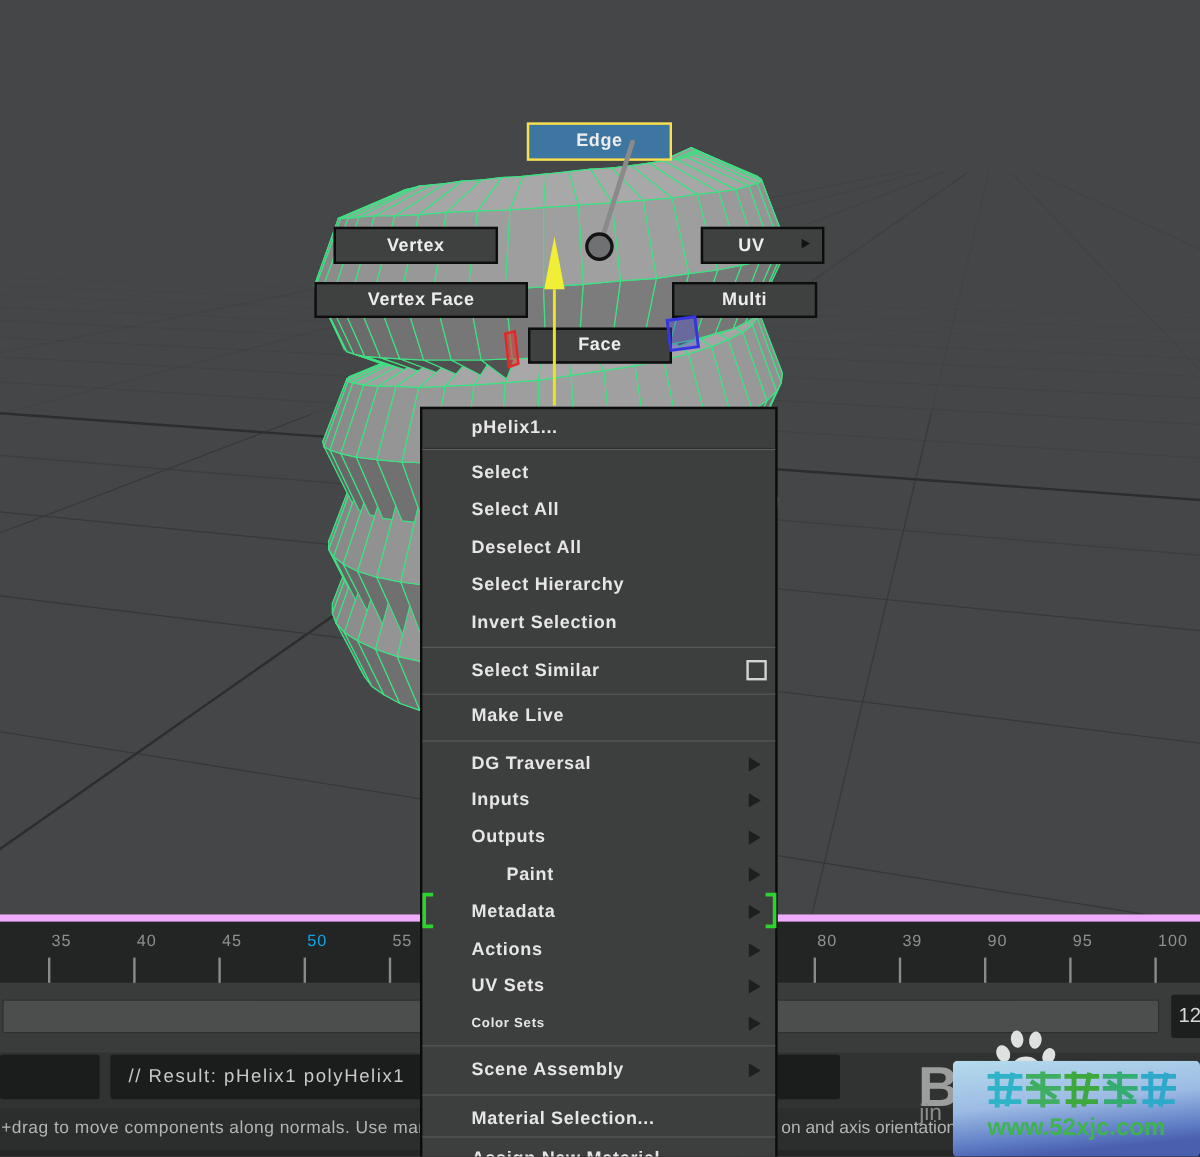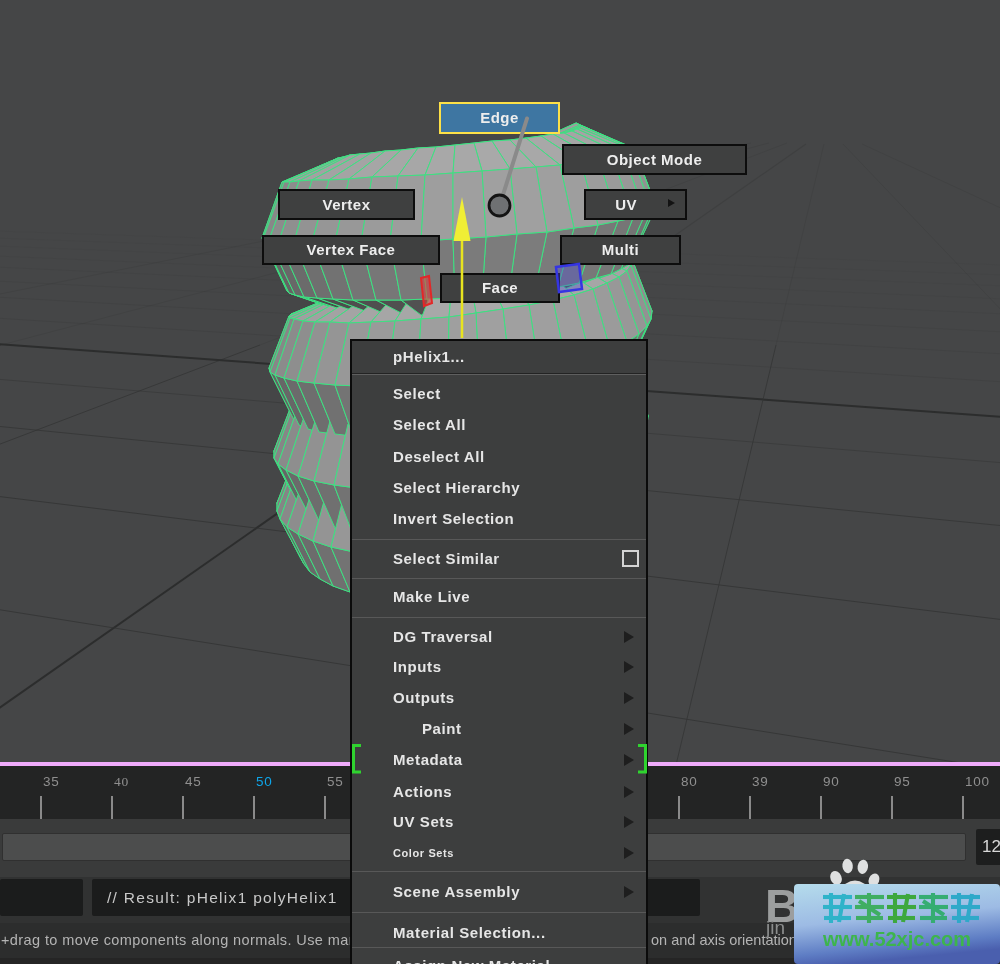--- a/index.html
+++ b/index.html
@@ -783,31 +783,30 @@
 </svg>
 <svg xmlns="http://www.w3.org/2000/svg" width="1000" height="964" viewBox="0 0 1000 964" style="position:absolute;left:0;top:0;z-index:20;">
 <line x1="527" y1="118.5" x2="502" y2="198" stroke="#8a8a8a" stroke-width="4" stroke-linecap="round"></line>
 <circle cx="499.5" cy="205.5" r="10.5" fill="#6f7173" stroke="#141414" stroke-width="2.8"></circle>
 <polygon points="462,197 453.5,241 470.5,241" fill="#f0ee35"></polygon>
 <line x1="462" y1="241" x2="462" y2="338" stroke="#e8e41f" stroke-width="2.5"></line>
 <path d="M421,278 L429,276 L432,303 L424,306 Z" fill="rgba(225,60,60,0.55)" stroke="#e22828" stroke-width="2"></path>
 <path d="M556,267 L579,264 L582,289 L559,292 Z" fill="rgba(80,80,215,0.38)" stroke="#3535e2" stroke-width="2.5"></path>
 </svg>
 <div style="position:absolute;left:439px;top:102px;width:117px;height:28px;border:2px solid #fde047;background:#3e76a2;color:#ededed;font-size:15px;font-weight:bold;letter-spacing:0.5px;line-height:28px;text-align:center;">Edge</div>
-<div style="position:absolute;left:562px;top:144px;width:181px;height:27px;border:2px solid #0d0d0d;background:#3f4040;color:#ededed;font-size:15px;font-weight:bold;letter-spacing:0.5px;line-height:27px;text-align:center;">Object Mode</div>
 <div style="position:absolute;left:278px;top:189px;width:133px;height:27px;border:2px solid #0d0d0d;background:#3f4040;color:#ededed;font-size:15px;font-weight:bold;letter-spacing:0.5px;line-height:27px;text-align:center;">Vertex</div>
 <div style="position:absolute;left:584px;top:189px;width:99px;height:27px;border:2px solid #0d0d0d;background:#3f4040;color:#ededed;font-size:15px;font-weight:bold;letter-spacing:0.5px;line-height:27px;text-align:center;">UV&nbsp;&nbsp;&nbsp;&nbsp;<span style="position:absolute;right:10px;top:8px;width:0;height:0;border-left:7px solid #131313;border-top:4.5px solid transparent;border-bottom:4.5px solid transparent;"></span></div>
 <div style="position:absolute;left:262px;top:235px;width:174px;height:26px;border:2px solid #0d0d0d;background:#3f4040;color:#ededed;font-size:15px;font-weight:bold;letter-spacing:0.5px;line-height:26px;text-align:center;">Vertex Face</div>
 <div style="position:absolute;left:560px;top:235px;width:117px;height:26px;border:2px solid #0d0d0d;background:#3f4040;color:#ededed;font-size:15px;font-weight:bold;letter-spacing:0.5px;line-height:26px;text-align:center;">Multi</div>
 <div style="position:absolute;left:440px;top:273px;width:116px;height:26px;border:2px solid #0d0d0d;background:#3f4040;color:#ededed;font-size:15px;font-weight:bold;letter-spacing:0.5px;line-height:26px;text-align:center;">Face</div>
-<div style="position:absolute;left:0;top:762px;width:1000px;height:57px;background:#232424;border-top:4px solid #f0abfc;box-sizing:border-box;z-index:10;">
+<div style="position:absolute;left:0;top:762px;width:1000px;height:57px;background:#232424;border-top:6px solid #f0abfc;box-sizing:border-box;z-index:10;">
       <div style="position:absolute;left:40px;top:30px;width:2px;height:23px;background:#8a8a8a;"></div>
 <div style="position:absolute;left:43px;top:8px;font-size:13.5px;letter-spacing:0.8px;color:#8f8f8f;">35</div>
 <div style="position:absolute;left:111px;top:30px;width:2px;height:23px;background:#8a8a8a;"></div>
-<div style="position:absolute;left:114px;top:8px;font-size:13.5px;letter-spacing:0.8px;color:#8f8f8f;font-family:Liberation Serif, serif;">40</div>
+<div style="position:absolute;left:114px;top:8px;font-size:13.5px;letter-spacing:0.8px;color:#8f8f8f;">40</div>
 <div style="position:absolute;left:182px;top:30px;width:2px;height:23px;background:#8a8a8a;"></div>
 <div style="position:absolute;left:185px;top:8px;font-size:13.5px;letter-spacing:0.8px;color:#8f8f8f;">45</div>
 <div style="position:absolute;left:253px;top:30px;width:2px;height:23px;background:#8a8a8a;"></div>
 <div style="position:absolute;left:256px;top:8px;font-size:13.5px;letter-spacing:0.8px;color:#0ea5e9;">50</div>
 <div style="position:absolute;left:324px;top:30px;width:2px;height:23px;background:#8a8a8a;"></div>
 <div style="position:absolute;left:327px;top:8px;font-size:13.5px;letter-spacing:0.8px;color:#8f8f8f;">55</div>
 <div style="position:absolute;left:395px;top:30px;width:2px;height:23px;background:#8a8a8a;"></div>
 <div style="position:absolute;left:398px;top:8px;font-size:13.5px;letter-spacing:0.8px;color:#8f8f8f;">60</div>
 <div style="position:absolute;left:466px;top:30px;width:2px;height:23px;background:#8a8a8a;"></div>
 <div style="position:absolute;left:469px;top:8px;font-size:13.5px;letter-spacing:0.8px;color:#8f8f8f;">65</div>

